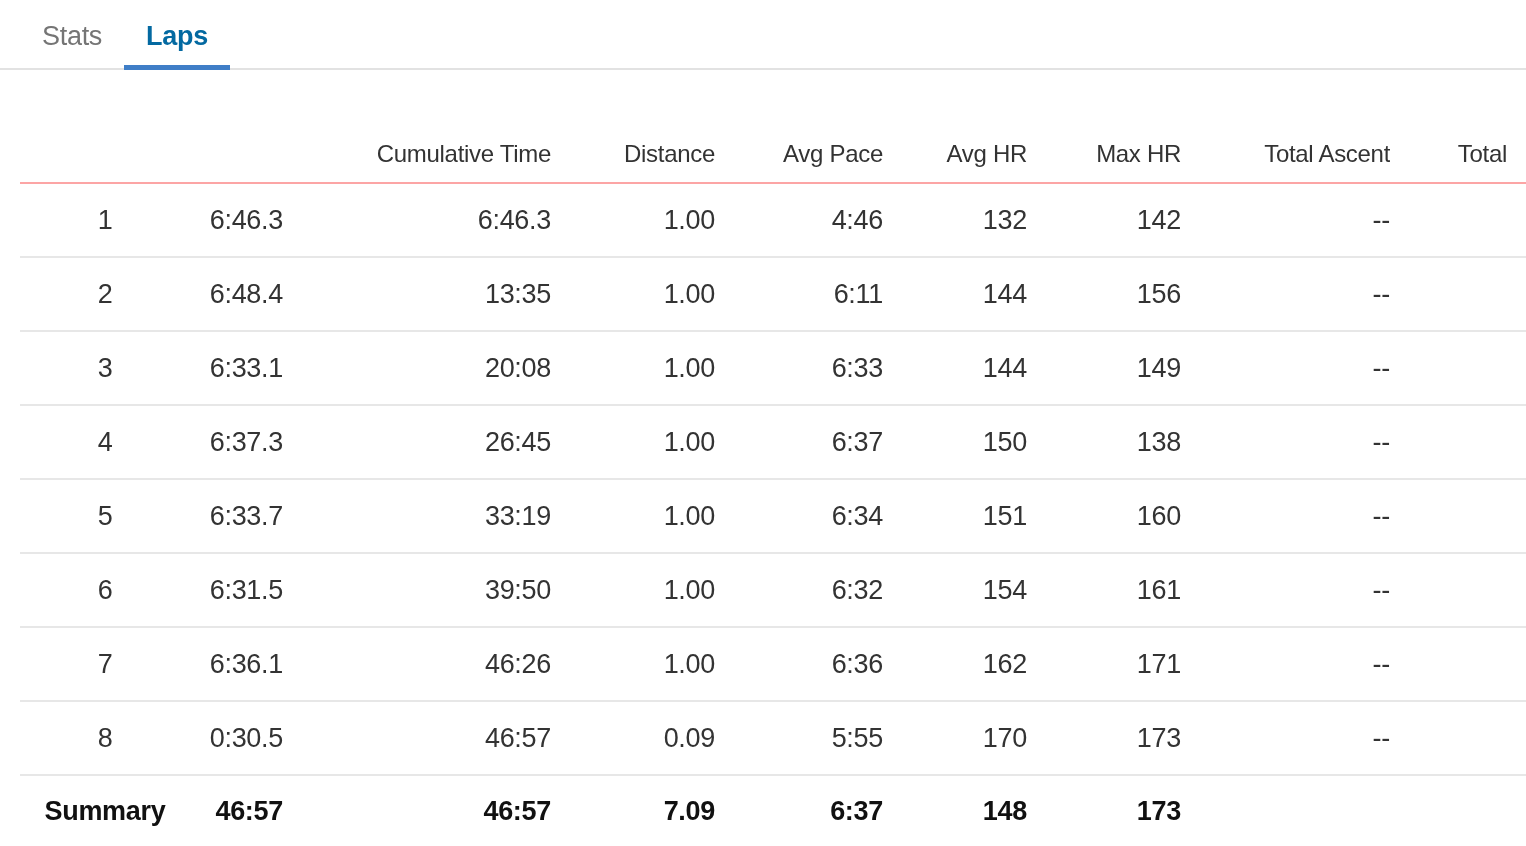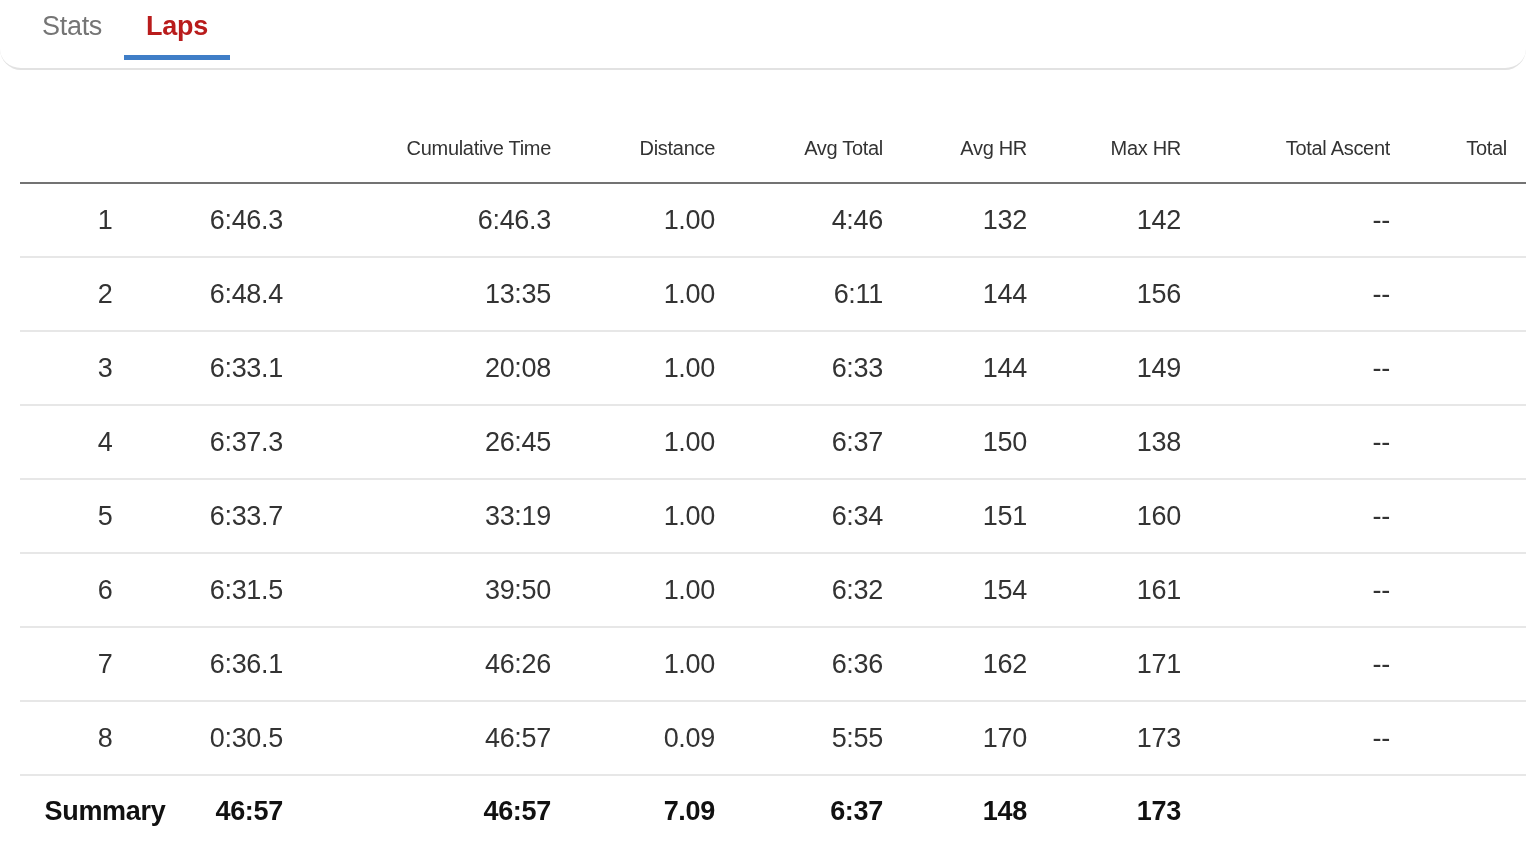--- a/index.html
+++ b/index.html
@@ -4,56 +4,55 @@
 <style>
   * { margin:0; padding:0; box-sizing:border-box; }
   html,body { background:#ffffff; }
   body {
     width:1526px; height:846px; overflow:hidden;
     font-family:"Liberation Sans", sans-serif;
     color:#333333;
   }
   
   .tabbar {
-    display:flex; align-items:center;
+    display:flex; align-items:flex-end;
     padding-left:20px;
     border-bottom:2px solid #e2e2e2;
     height:70px;
-    border-radius:21px;
   }
   .tab {
     font-size:27px; line-height:32px;
     color:#757575;
     padding:0 22px 13px 22px;
     margin-bottom:-2px;
     border-bottom:5px solid transparent;
     letter-spacing:-0.3px;
     cursor:pointer;
     white-space:nowrap;
   }
   .tab.active {
-    color:#b91c1c;
+    color:#0369a1;
     font-weight:600;
     border-bottom-color:var(--accent,#3f7ec7);
   }
   
   table.laps {
     margin-left:20px;
     width:1506px;
     border-collapse:collapse;
     table-layout:fixed;
   }
   .laps th {
-    font-size:20px; font-weight:300;
+    font-size:24px; font-weight:300;
     color:#333333;
     text-align:right;
     vertical-align:bottom;
     height:113px;
-    padding:0 0 22px 0;
-    border-bottom:2px solid #737373;
+    padding:0 0 14px 0;
+    border-bottom:2px solid #fca5a5;
     letter-spacing:-0.3px;
     white-space:nowrap;
     overflow:hidden;
   }
   .laps td {
     font-size:27px; font-weight:400;
     height:74px;
     text-align:right;
     vertical-align:middle;
     padding:0;
@@ -90,21 +89,21 @@
     <col style="width:154px">
       <col style="width:209px">
       <col style="width:136px">
   </colgroup>
   <thead>
     <tr>
       <th></th>
       <th></th>
       <th>Cumulative Time</th>
       <th>Distance</th>
-      <th>Avg Total</th>
+      <th>Avg Pace</th>
       <th>Avg HR</th>
       <th>Max HR</th>
       <th>Total Ascent</th>
       <th>Total</th>
     </tr>
   </thead>
   <tbody id="laps-body">
       <tr>
         <td>1</td>
         <td>6:46.3</td>

